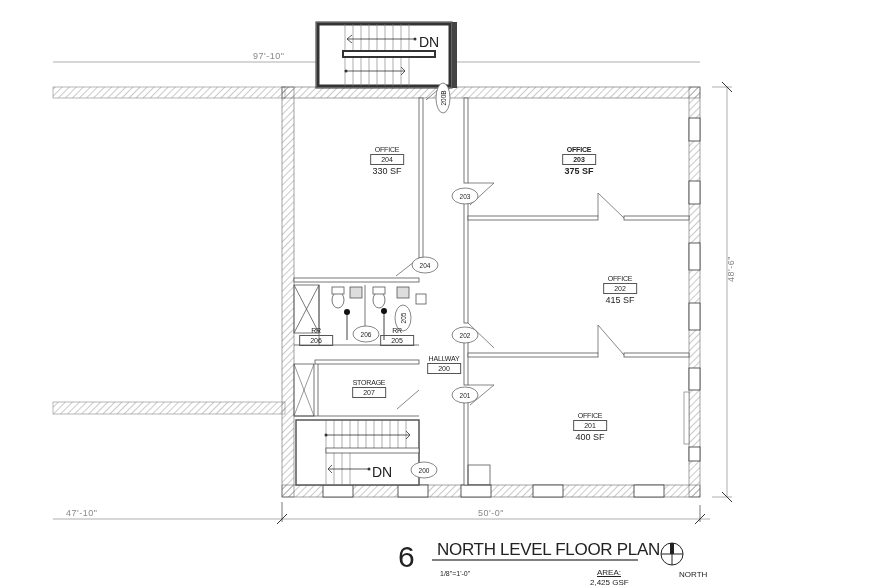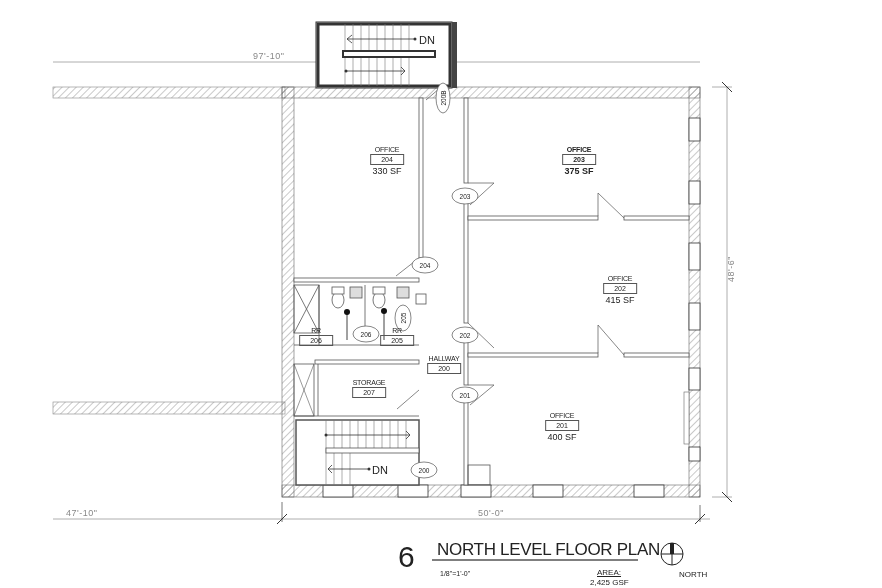--- a/index.html
+++ b/index.html
@@ -4,21 +4,21 @@
 <style>
   html,body{margin:0;padding:0;background:#fff;}
   body{width:882px;height:588px;position:relative;overflow:hidden;font-family:"Liberation Sans",sans-serif;color:#222;}
   svg.plan{position:absolute;left:0;top:0;}
   .lbl{position:absolute;font-size:7px;text-align:center;transform:translateX(-50%);white-space:nowrap;}
   .lbl .name{display:block;font-size:7px;letter-spacing:-0.2px;}
   .lbl .num{display:inline-block;border:1px solid #555;padding:0 10px;font-size:7px;line-height:9px;margin-top:1px;}
   .lbl .area{display:block;font-size:9px;margin-top:1px;}
   .tag{position:absolute;font-size:6.5px;transform:translate(-50%,-50%);}
   .dim{position:absolute;font-size:9px;color:#888;letter-spacing:0.5px;}
-  .dn{position:absolute;font-size:11px;}
+  .dn{position:absolute;font-size:14px;}
   .title-num{position:absolute;left:398px;top:540px;font-size:30px;}
   .title{position:absolute;left:437px;top:540px;font-size:17px;letter-spacing:-0.3px;}
   .scale{position:absolute;left:440px;top:570px;font-size:7px;}
   .area-l{position:absolute;left:597px;top:568px;font-size:8px;text-decoration:underline;}
   .area-v{position:absolute;left:590px;top:578px;font-size:8px;}
   .north{position:absolute;left:662px;top:570px;font-size:8px;margin-left:17px;}
 </style>
 </head>
 <body>
 
@@ -212,21 +212,21 @@
 <div class="lbl" style="left:579px;top:146px;font-weight:bold;">
   <span class="name">OFFICE</span>
   <span class="num">203</span>
   <span class="area">375 SF</span>
 </div>
 <div class="lbl" style="left:579px;top:275px;margin-left:41px;">
   <span class="name">OFFICE</span>
   <span class="num">202</span>
   <span class="area">415 SF</span>
 </div>
-<div class="lbl" style="left:562px;top:412px;text-align:center;">
+<div class="lbl" style="left:590px;top:412px;text-align:center;">
   <span class="name">OFFICE</span>
   <span class="num">201</span>
   <span class="area">400 SF</span>
 </div>
 <div class="lbl" style="left:316px;top:327px;">
   <span class="name">RR</span>
   <span class="num">206</span>
 </div>
 <div class="lbl" style="left:397px;top:327px;">
   <span class="name">RR</span>

